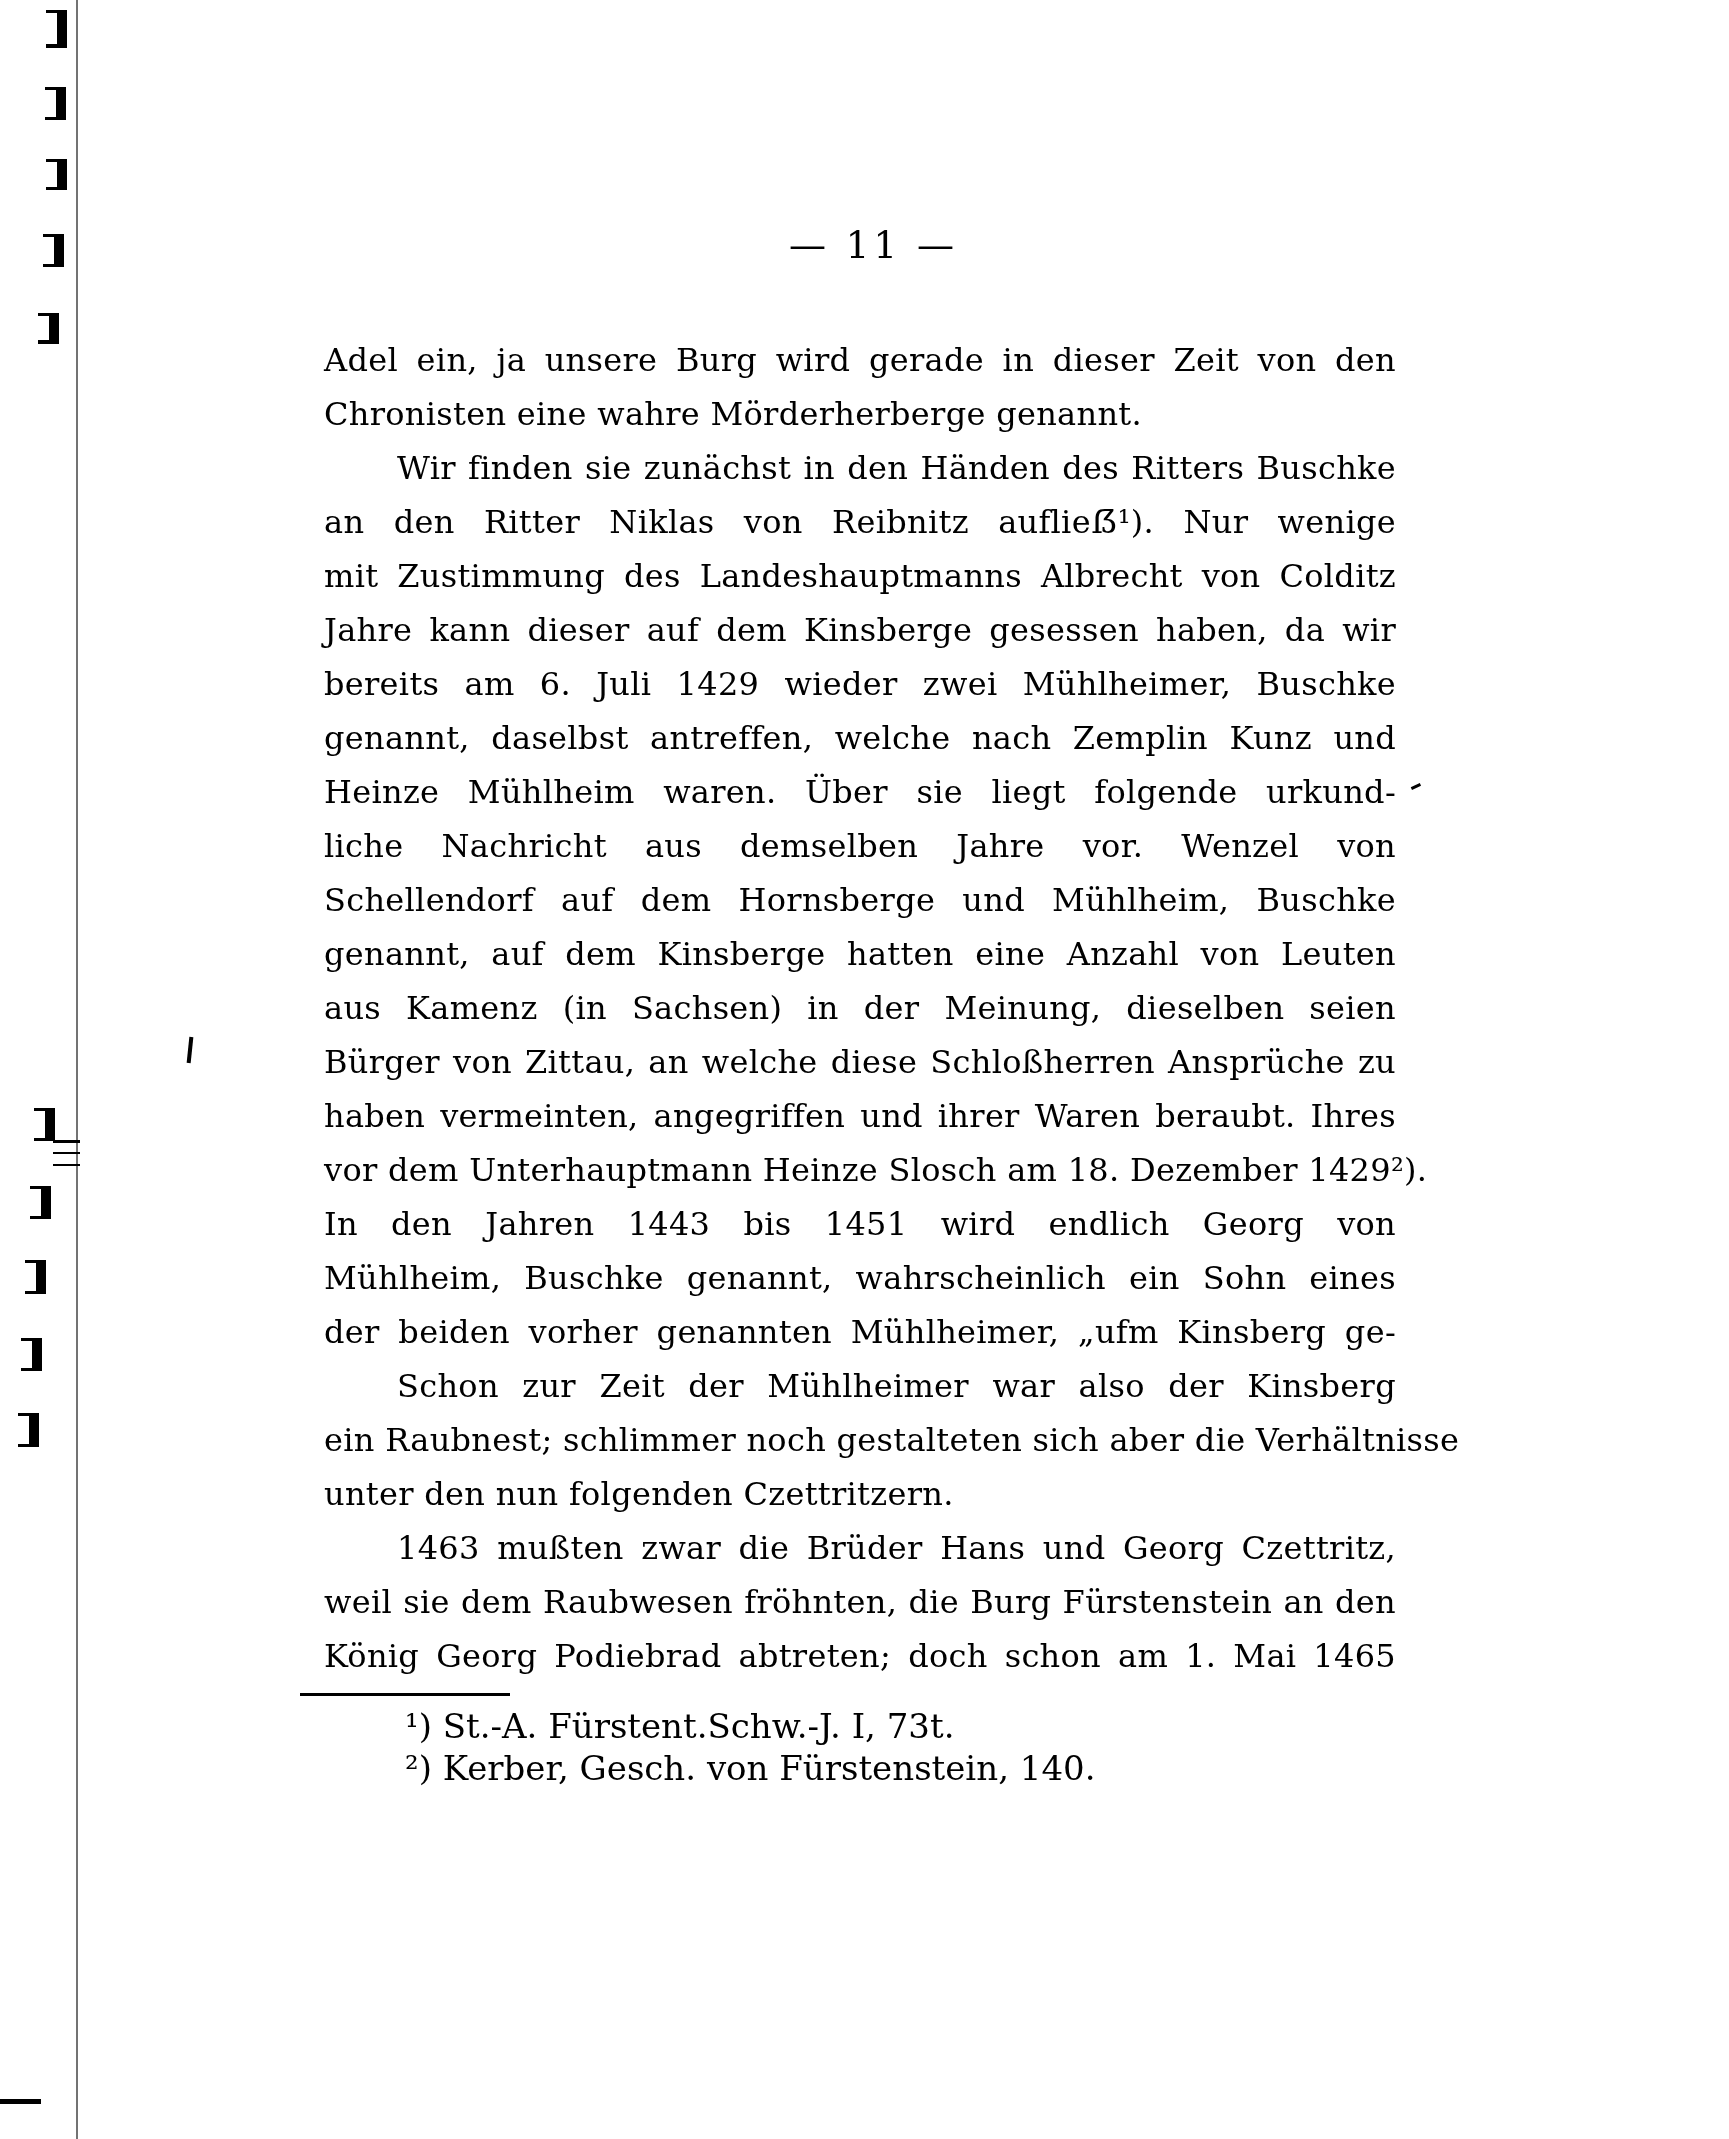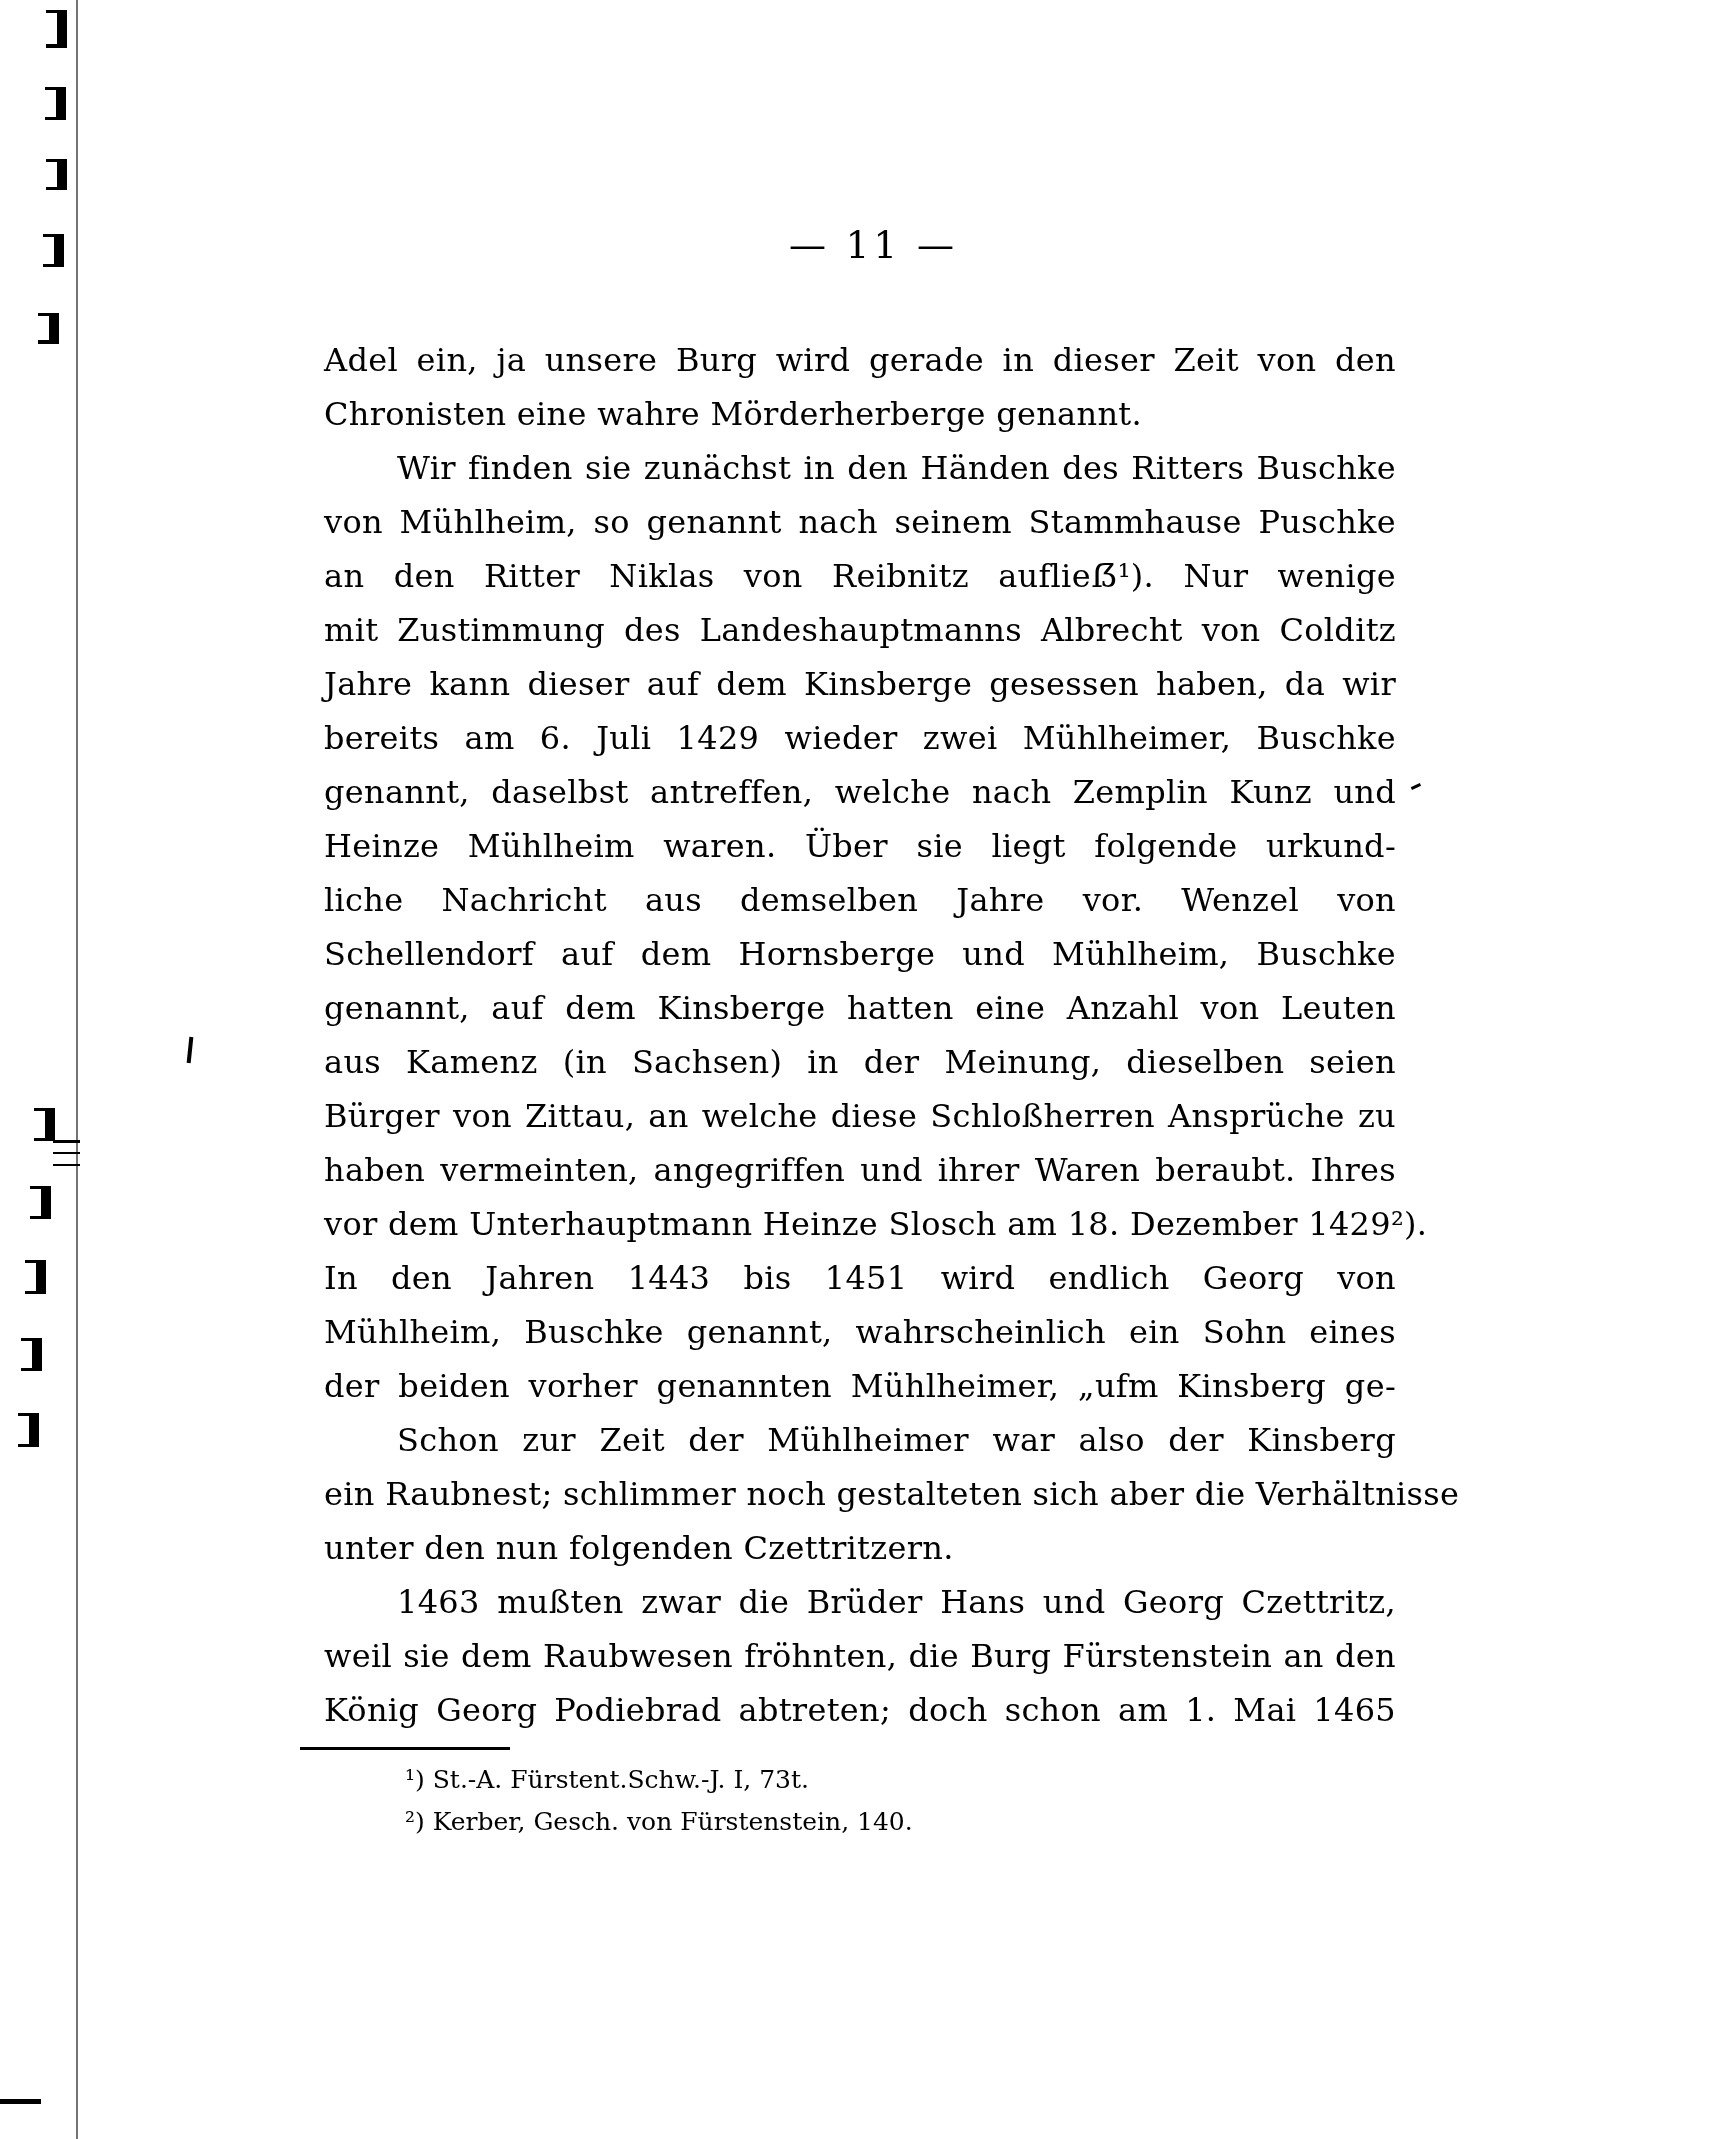--- a/index.html
+++ b/index.html
@@ -101,21 +101,21 @@
     }
     .footnote-rule {
       width: 210px;
       height: 3.4px;
       background: #000;
       margin-top: 9.5px;
       margin-left: -24.4px;
       margin-bottom: 9.5px;
     }
     .footnotes {
-      font-size: 25px;
+      font-size: 34px;
       line-height: 42px;
       padding-left: 81px;
     }
     .footnote {
       display: block;
       white-space: nowrap;
     }
   </style>
 </head>
 <body>
@@ -141,21 +141,20 @@
 <div class="stray-mark"></div>
 <div class="stray-tick"></div>
 
 <div class="page">
   <div class="page-number">— 11 —</div>
 
   <div class="body-text">
     <span class="line">Adel ein, ja unsere Burg wird gerade in dieser Zeit von den</span>
     <span class="line last">Chronisten eine wahre Mörderherberge genannt.</span>
     <span class="line indent">Wir finden sie zunächst in den Händen des Ritters Buschke</span>
-    <span class="line">von Mühlheim, so genannt nach seinem Stammhause Puschke</span>
     <span class="line">an den Ritter Niklas von Reibnitz auflieẞ¹). Nur wenige</span>
     <span class="line">mit Zustimmung des Landeshauptmanns Albrecht von Colditz</span>
     <span class="line">Jahre kann dieser auf dem Kinsberge gesessen haben, da wir</span>
     <span class="line">bereits am 6. Juli 1429 wieder zwei Mühlheimer, Buschke</span>
     <span class="line">genannt, daselbst antreffen, welche nach Zemplin Kunz und</span>
     <span class="line">Heinze Mühlheim waren. Über sie liegt folgende urkund-</span>
     <span class="line">liche Nachricht aus demselben Jahre vor. Wenzel von</span>
     <span class="line">Schellendorf auf dem Hornsberge und Mühlheim, Buschke</span>
     <span class="line">genannt, auf dem Kinsberge hatten eine Anzahl von Leuten</span>
     <span class="line">aus Kamenz (in Sachsen) in der Meinung, dieselben seien</span>

